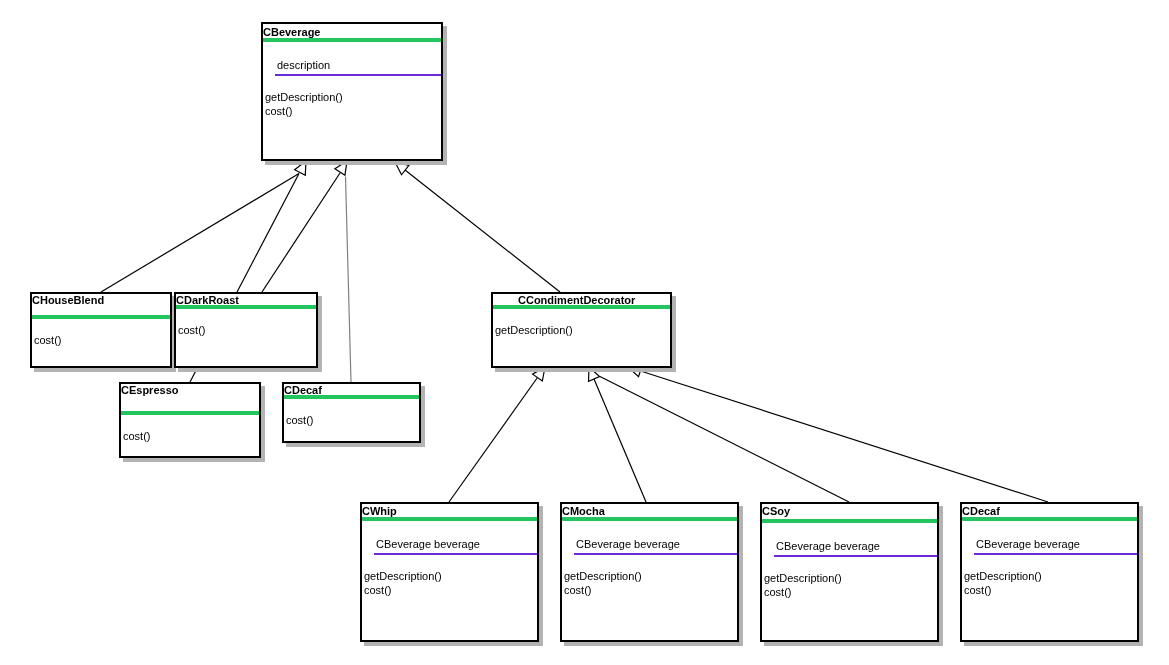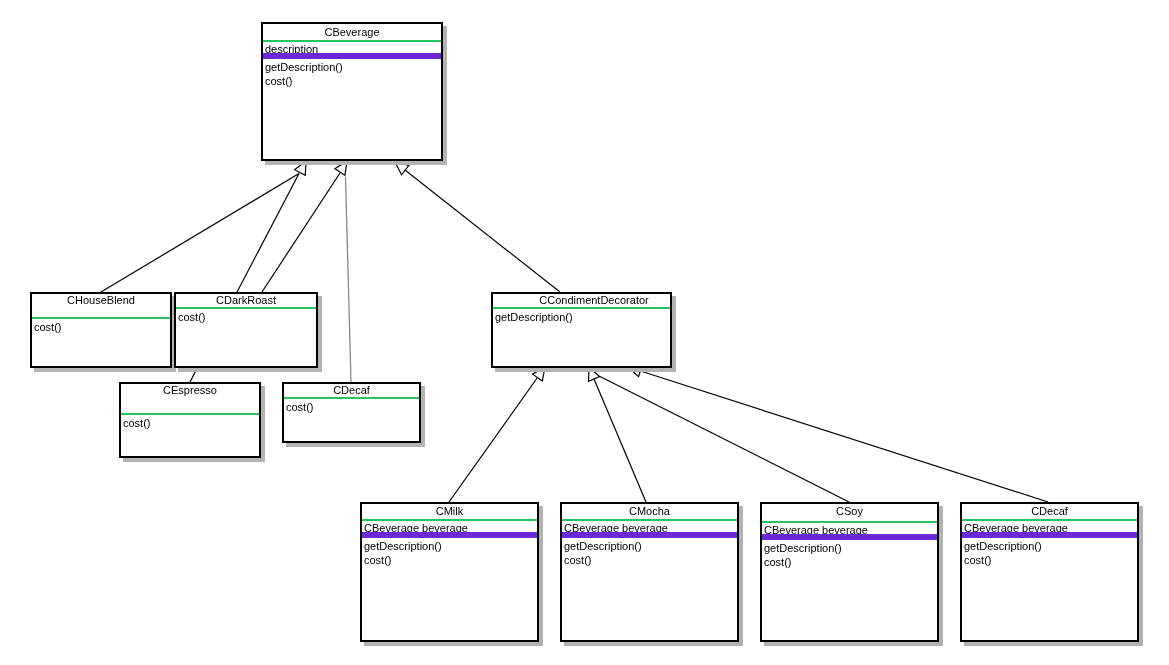--- a/index.html
+++ b/index.html
@@ -10,31 +10,31 @@
     background:#ffffff; overflow:hidden;
   }
   .connector-layer { position:absolute; left:0; top:0; }
   .clsbox {
     position:absolute; background:#ffffff;
     border:2px solid #000000;
     box-shadow:4px 4px 0 0 #b3b3b3;
     font-size:11px; color:#000000;
   }
   .ctitle {
-    font-weight:normal; text-align:center;
-    border-bottom:2px solid #22c55e;
+    font-weight:bold; 
+    border-bottom:4px solid #22c55e;
     overflow:hidden; white-space:nowrap;
   }
   .cattrs {
-    border-bottom:6px solid #6d28d9;
-    padding:0 2px; line-height:15px;
-    overflow:hidden; white-space:nowrap;
+    border-bottom:2px solid #6d28d9;
+    padding:16px 2px; line-height:15px;
+    overflow:hidden; white-space:nowrap;margin-left:12px;
   }
   .cmeth {
-    padding:1px 2px; line-height:14px;
+    padding:14px 2px; line-height:14px;
     overflow:hidden; white-space:nowrap;
   }
 </style>
 </head>
 <body>
 
 <div class="canvas">
   <svg class="connector-layer" width="1169" height="665" viewBox="0 0 1169 665">
       <line x1="101" y1="292" x2="299" y2="173.5" stroke="#000000" stroke-width="1.2"></line>
       <line x1="190" y1="382" x2="299" y2="173.5" stroke="#000000" stroke-width="1.2"></line>
@@ -86,21 +86,21 @@
         <div>cost()</div>
       </div>
     </div>
     <div class="clsbox" style="left: 491px; top: 292px; width: 181px; height: 76px;">
       <div class="ctitle" style="height: 15px; line-height: 13px; padding-left: 25px;">CCondimentDecorator</div>
       <div class="cmeth">
         <div>getDescription()</div>
       </div>
     </div>
     <div class="clsbox" style="left: 360px; top: 502px; width: 179px; height: 140px;">
-      <div class="ctitle" style="height: 17px; line-height: 15px;">CMilk</div>
+      <div class="ctitle" style="height: 17px; line-height: 15px;">CWhip</div>
       <div class="cattrs" style="height: 17px;">
         <div>CBeverage beverage</div>
       </div>
       <div class="cmeth">
         <div>getDescription()</div>
         <div>cost()</div>
       </div>
     </div>
     <div class="clsbox" style="left: 560px; top: 502px; width: 179px; height: 140px;">
       <div class="ctitle" style="height: 17px; line-height: 15px;">CMocha</div>

